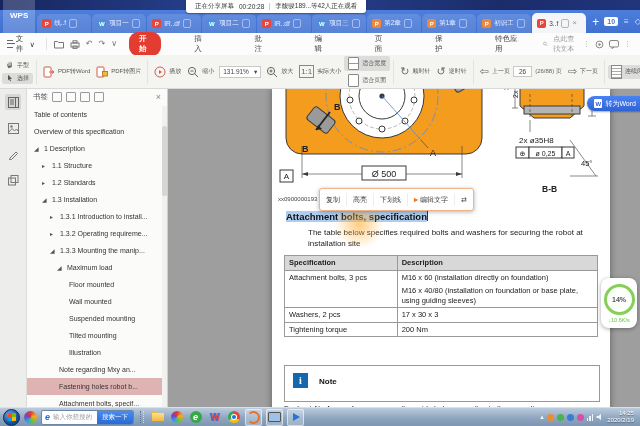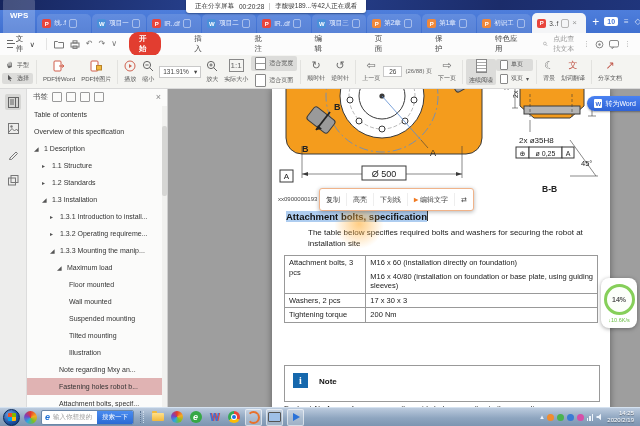--- a/index.html
+++ b/index.html
@@ -42,21 +42,21 @@
   .qsvg{margin:0 3px;display:flex;}
   .mtab{margin:0 24px;color:#444;}
   .mtab.start{background:#e23d30;color:#fff;border-radius:9px;padding:2px 10px;font-weight:bold;margin:0 9px;}
   .msearch{margin-left:auto;display:flex;align-items:center;gap:5px;color:#999;font-size:7px;padding-right:9px;}
   .msearch .gear,.msearch .chat{display:flex;}
 
   
   .ribbon{position:absolute;top:55px;left:0;right:0;height:33px;background:#f4f4f1;border-bottom:1px solid #d9d9d9;
     display:flex;align-items:center;padding:0 2px;z-index:2;overflow:hidden;}
   .rdiv{width:1px;height:24px;background:#e2e2df;margin:0 3px;flex:0 0 auto;}
-  .rbtn{display:flex;flex-direction:column;align-items:center;justify-content:center;gap:3px;padding:0 3px;
+  .rbtn{display:flex;flex-direction:row;align-items:center;justify-content:center;gap:3px;padding:0 3px;
     color:#555;font-size:6px;flex:0 0 auto;border-radius:2px;}
   .rbtn .big{font-size:11px;line-height:11px;color:#666;}
   .rbtn.sel{background:#dcdcda;}
   .rstack{display:flex;flex-direction:column;gap:2px;flex:0 0 auto;}
   .rrow{display:flex;align-items:center;gap:3px;font-size:6px;color:#555;padding:1px 4px;border-radius:2px;}
   .rrow.sel{background:#dcdcda;}
   .zoombox{display:flex;align-items:center;background:#fff;border:1px solid #c9c9c9;font-size:6.5px;color:#444;
     padding:1px 3px;gap:5px;flex:0 0 auto;margin:0 2px;}
   .pagebox{background:#fff;border:1px solid #c9c9c9;font-size:6.5px;color:#444;padding:1px 5px;flex:0 0 auto;}
   .ptotal{font-size:6px;color:#666;margin:0 3px;flex:0 0 auto;}
@@ -560,20 +560,24 @@
           <text x="296" y="67.5" text-anchor="middle" font-size="7">A</text>
           <path d="M298 52 L324 88 M298 88 h28" stroke="#3a3a3a" stroke-width="0.6"></path>
           <text x="309" y="78" font-size="7.5">45°</text>
           <text x="270" y="104" font-size="8.5" font-weight="bold">B-B</text>
         </svg>
         <div class="caption">xx0900000193</div>
         <div class="heading"><span class="hl">Attachment bolts, specification</span><span class="tcursor"></span></div>
         <div class="para">The table below specifies required bolts and washers for securing the robot at installation site</div>
         <table class="dtable">
           <tbody>
+              <tr>
+            <th class="c1">Specification</th>
+            <th>Description</th>
+          </tr>
           <tr>
             <td>Attachment bolts, 3 pcs</td>
             <td>
               <div>M16 x 60 (installation directly on foundation)</div>
               <div class="p2">M16 x 40/80 (installation on foundation or base plate, using guiding sleeves)</div>
             </td>
           </tr>
           <tr>
             <td>Washers, 2 pcs</td>
             <td>17 x 30 x 3</td>

